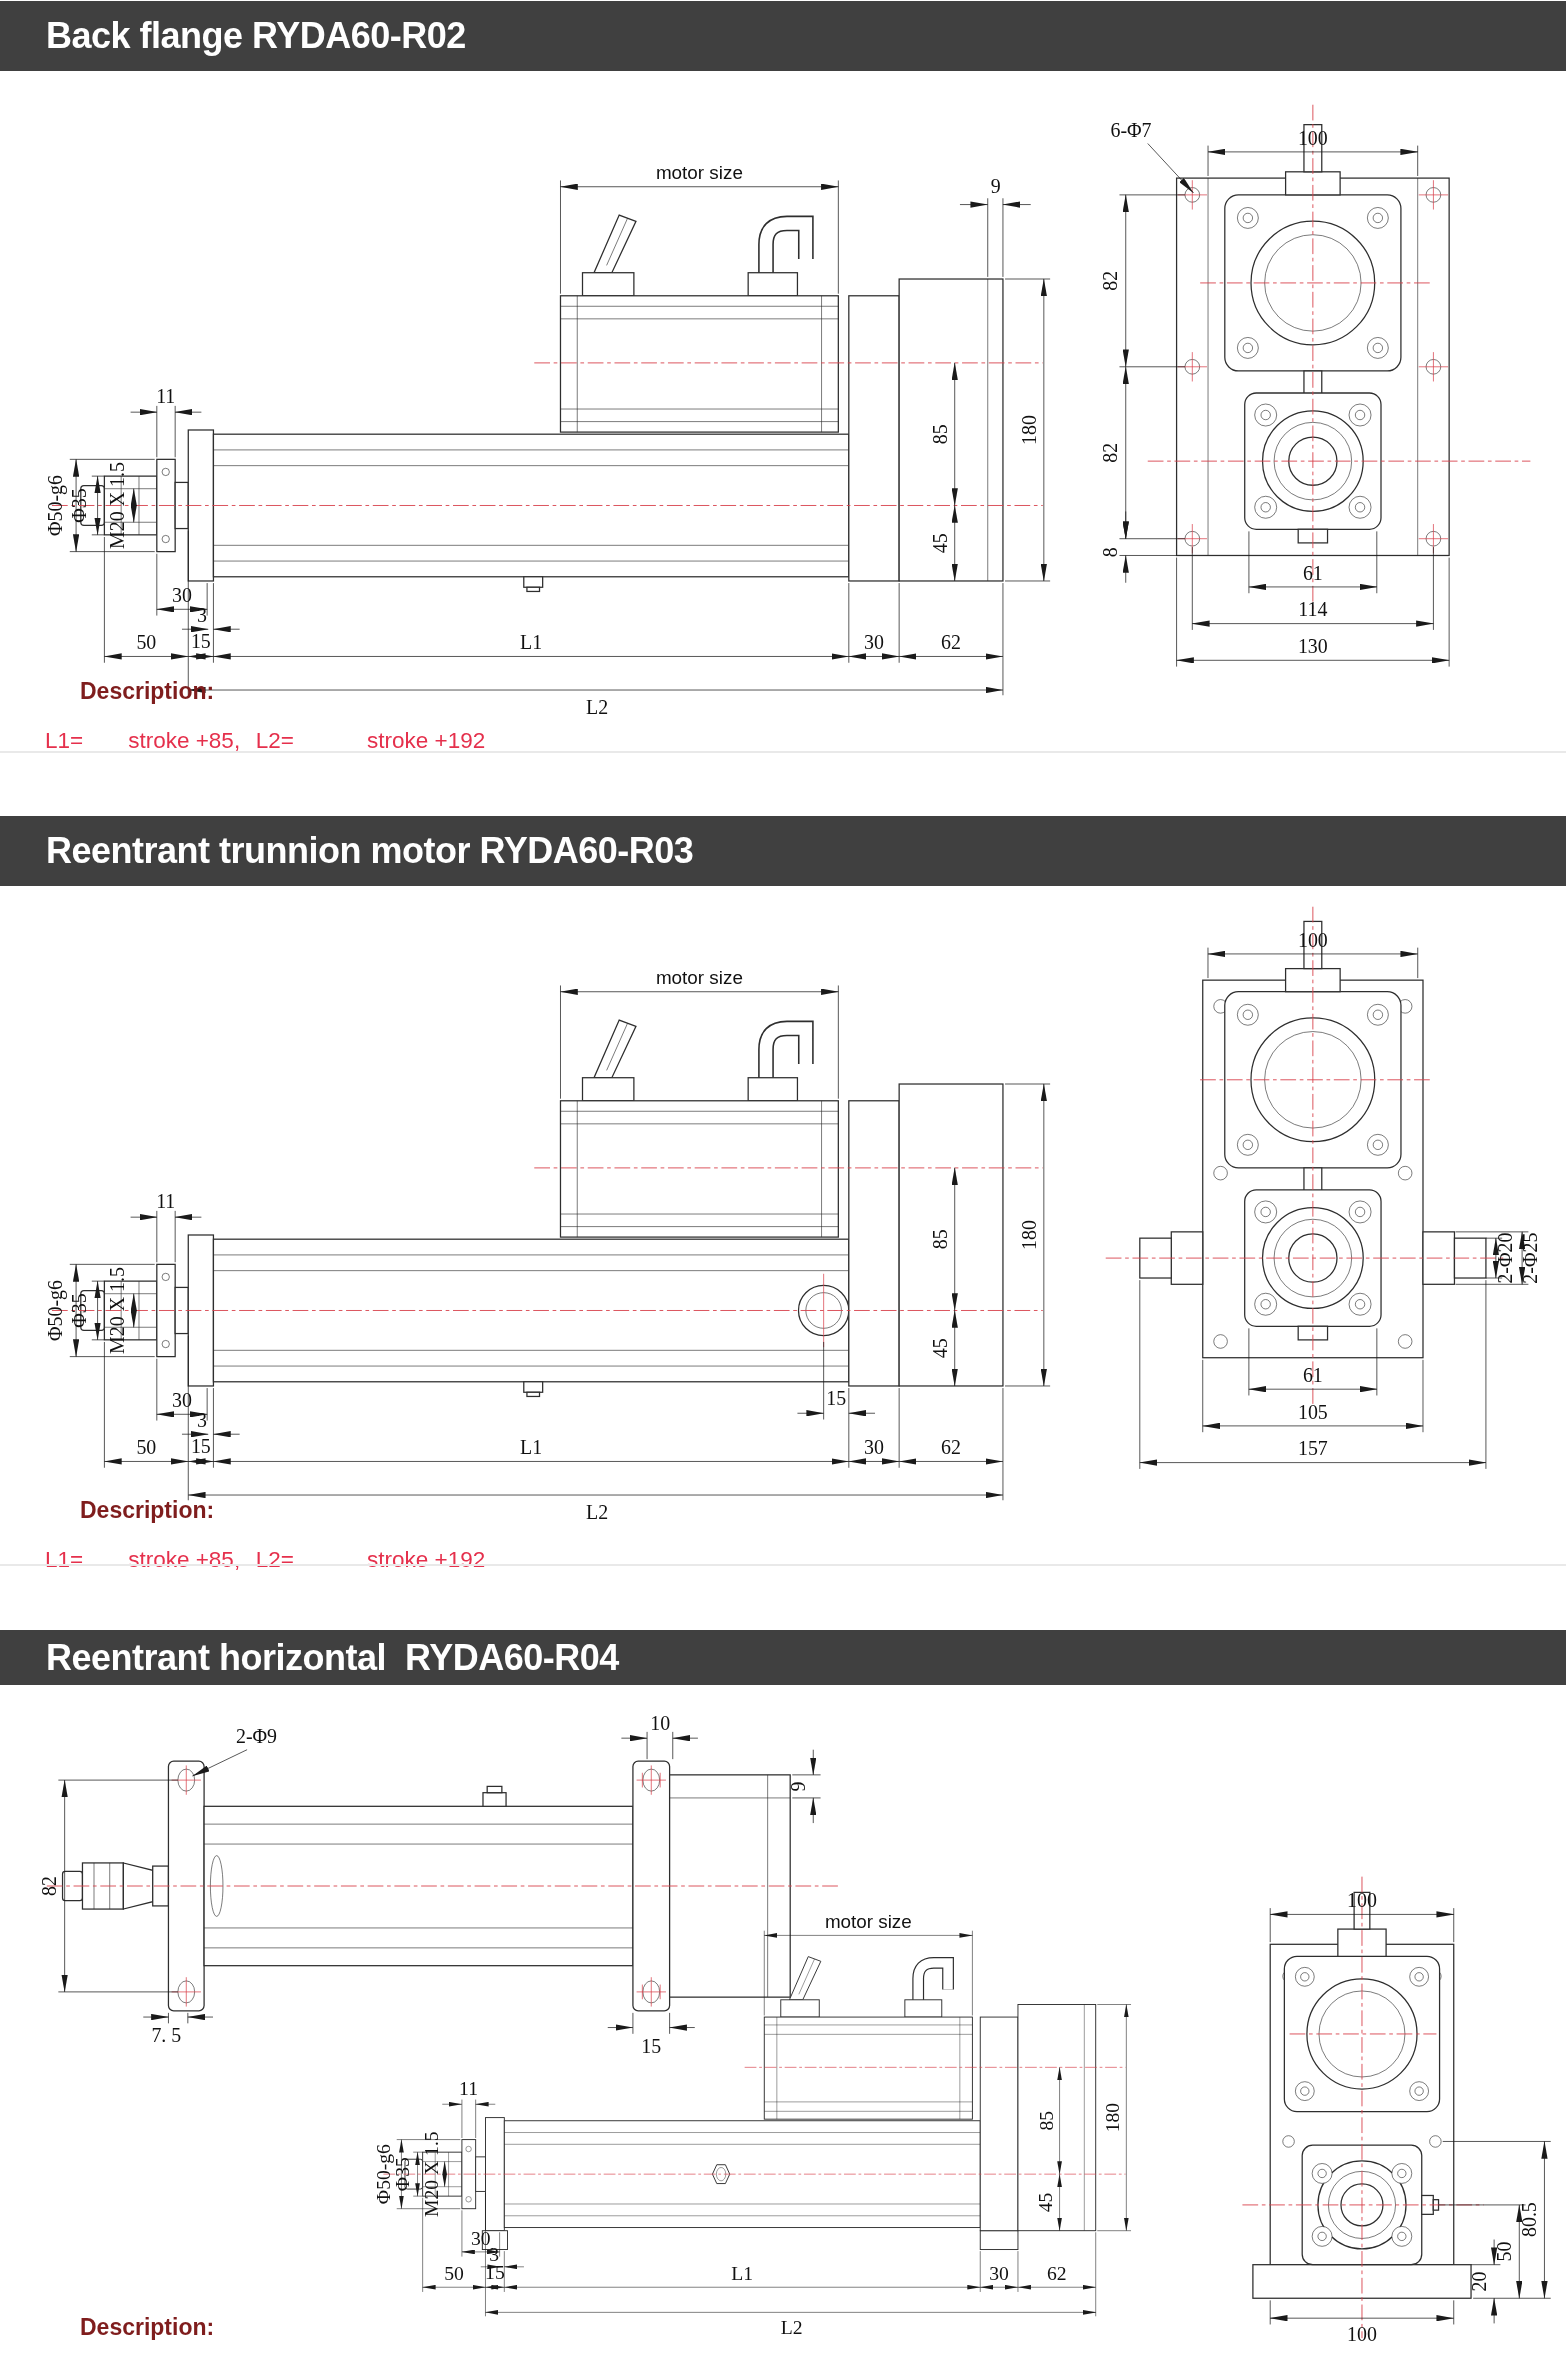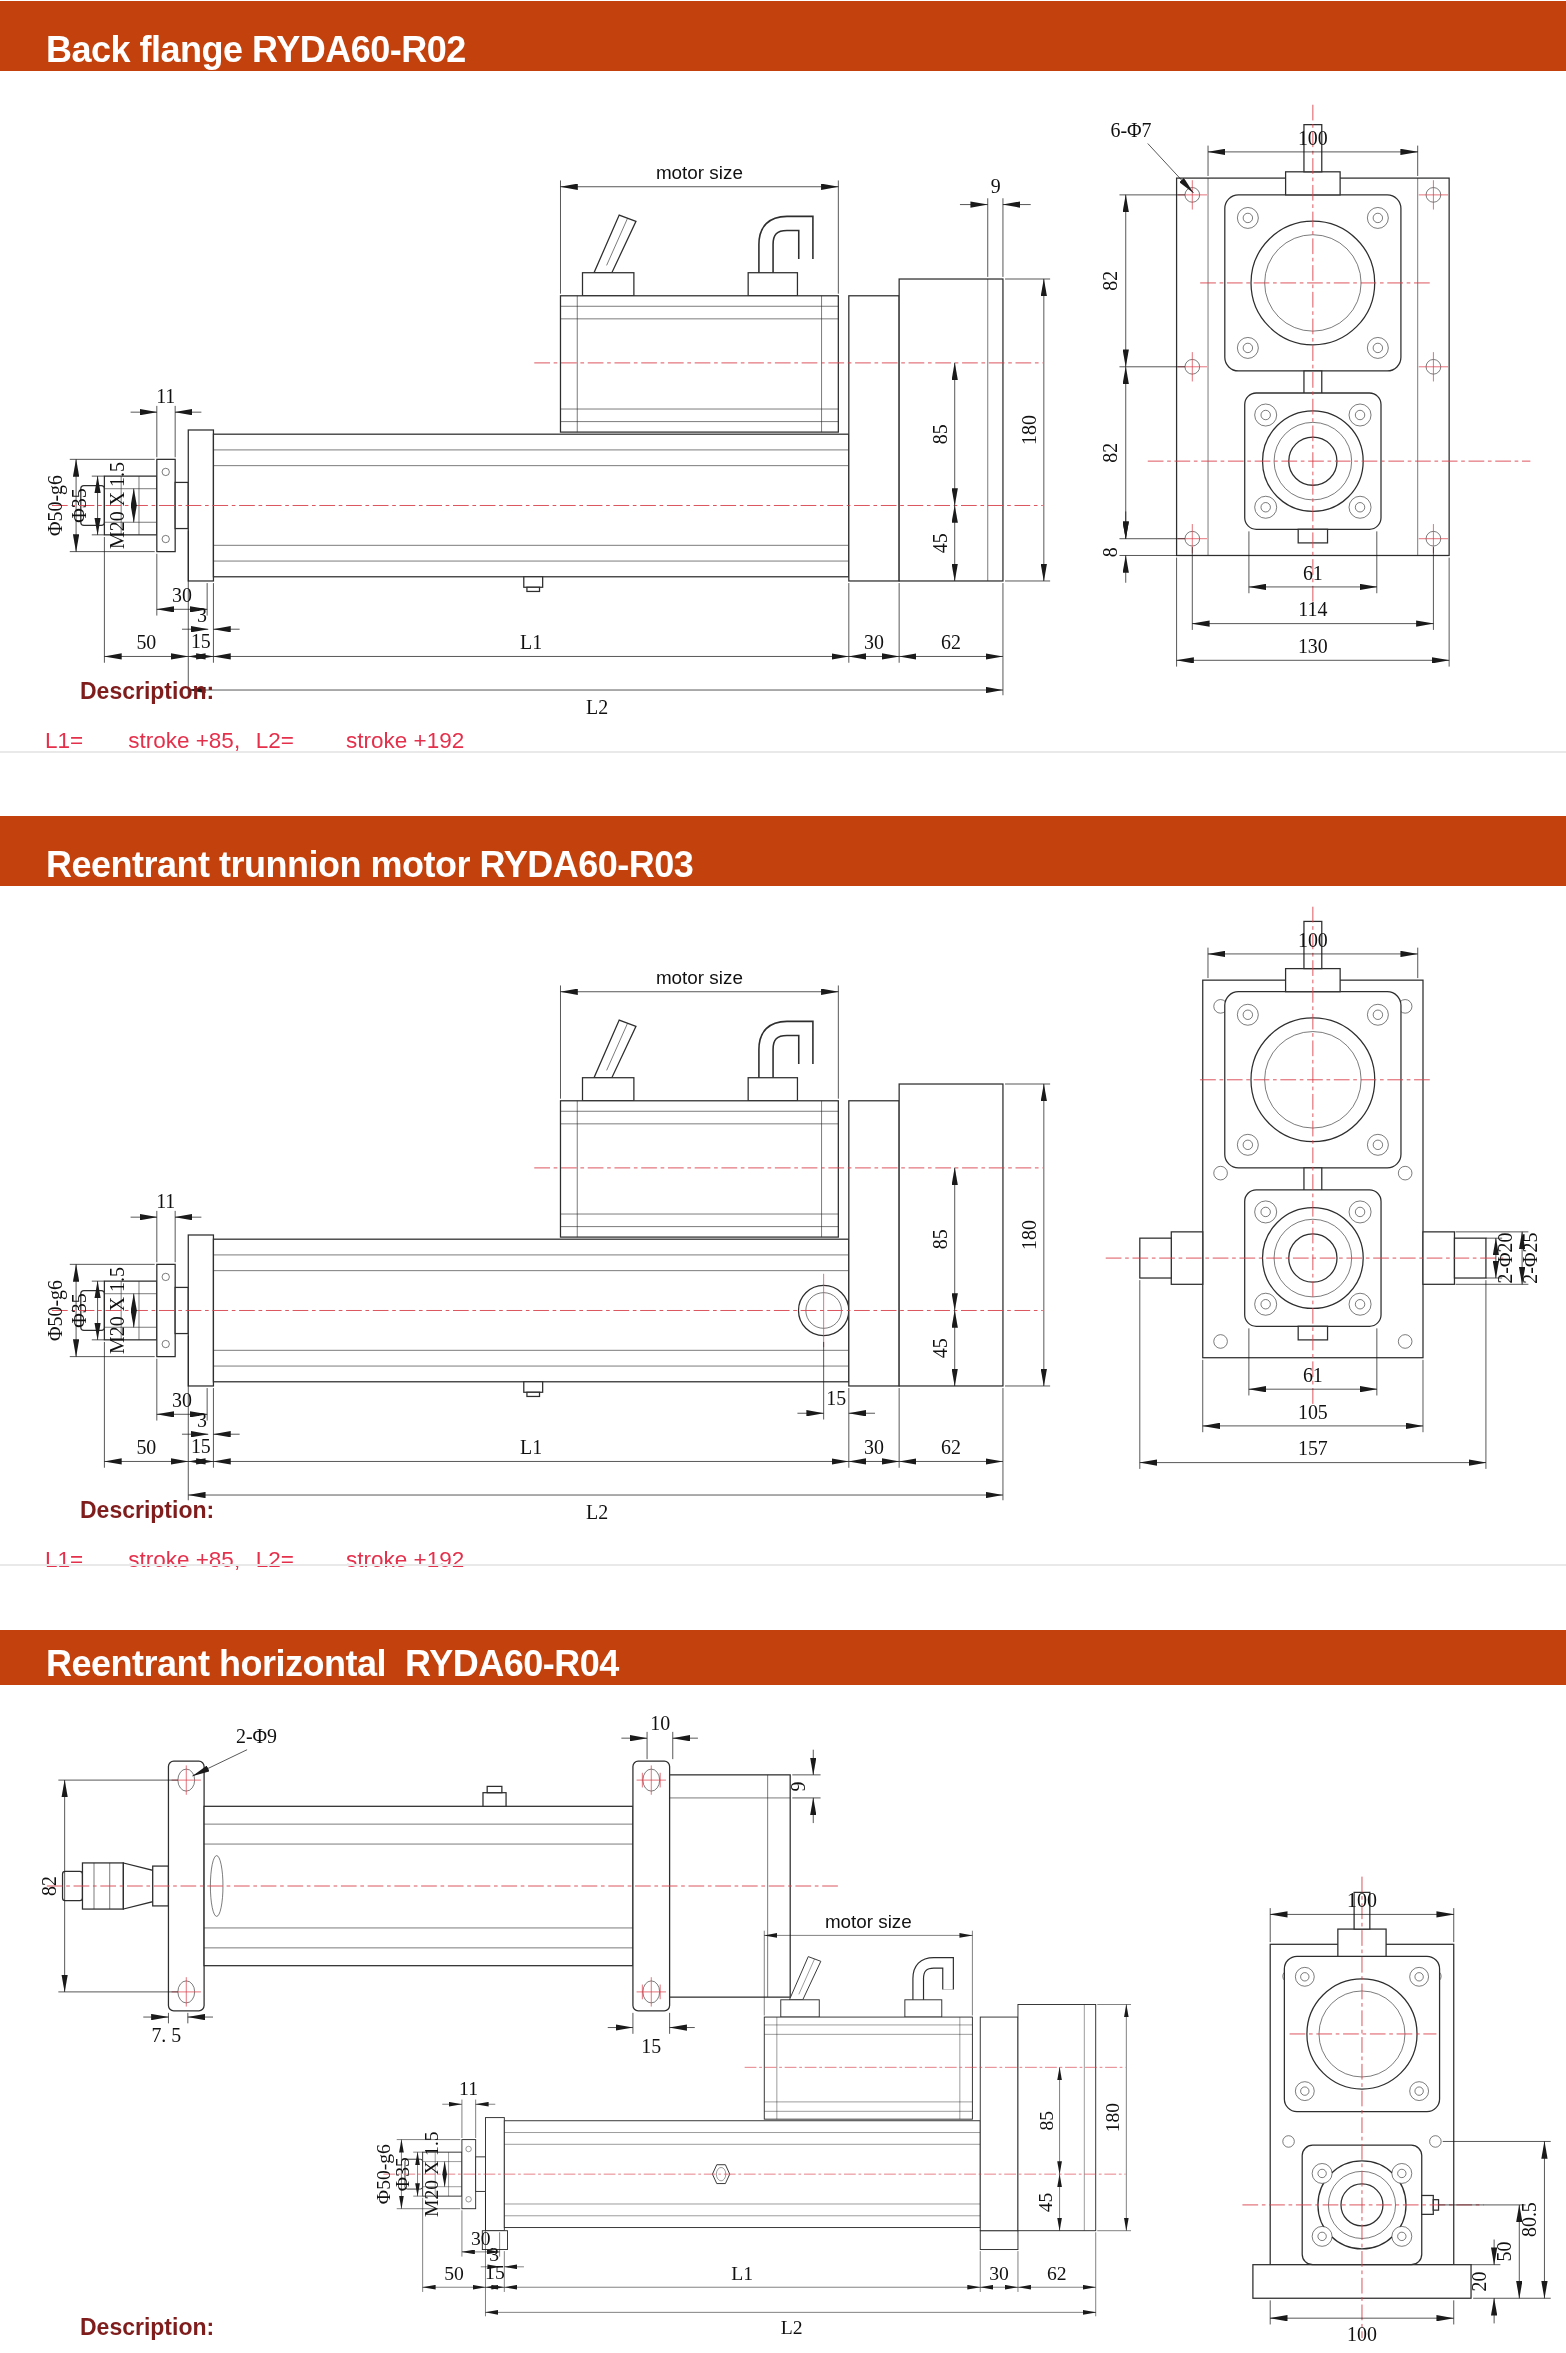--- a/index.html
+++ b/index.html
@@ -1,25 +1,25 @@
 <!DOCTYPE html>
 <html style="font-size:8.4px"><head>
 <meta charset="utf-8">
 <style>
   html,body{margin:0;padding:0}
   body{width:1567px;height:2354px;position:relative;background:#fff;overflow:hidden;font-family:"Liberation Sans",sans-serif}
   .abs{position:absolute}
-  .hdr{position:absolute;left:0;width:100%;height:70px;background:#c2410c;color:#fff;display:flex;align-items:flex-end;padding-left:46px;box-sizing:border-box}
+  .hdr{position:absolute;left:0;width:100%;height:70px;background:#404040;color:#fff;display:flex;align-items:center;padding-left:46px;box-sizing:border-box}
   .hdr span{font-size:36px;font-weight:700;white-space:pre;letter-spacing:-0.5px}
   .divider{position:absolute;left:0;width:100%;height:1.6px;background:#e9e9e9}
   .desc-label{position:absolute;color:#7f1d1d;font-size:23px;font-weight:700;white-space:pre}
   .desc-line{position:absolute;color:#e5304c;font-size:22.5px;font-weight:400;white-space:pre}
   .desc-line .v1{margin-left:45px}
   .desc-line .l2{margin-left:15.7px}
-  .desc-line .v2{margin-left:52px}
+  .desc-line .v2{margin-left:73px}
   svg .o{stroke:#2e2e2e;stroke-width:2.4;fill:none}
   svg .i{stroke:#2e2e2e;stroke-width:1.2;fill:none}
   svg .fw{fill:#fff;stroke:#2e2e2e;stroke-width:2.4}
   svg .fi{fill:#fff;stroke:#2e2e2e;stroke-width:1.2}
   svg .d{stroke:#1a1a1a;stroke-width:1.4;fill:none}
   svg .c{stroke:#d8414b;stroke-width:1.7;fill:none;stroke-dasharray:30 7 7 7}
   svg .cr{stroke:#d8414b;stroke-width:1.4;fill:none}
   svg text{text-anchor:middle}
   svg .t{font-family:"Liberation Serif",serif;font-size:38px;fill:#111}
   svg .ts{font-family:"Liberation Sans",sans-serif;font-size:36px;fill:#111}

